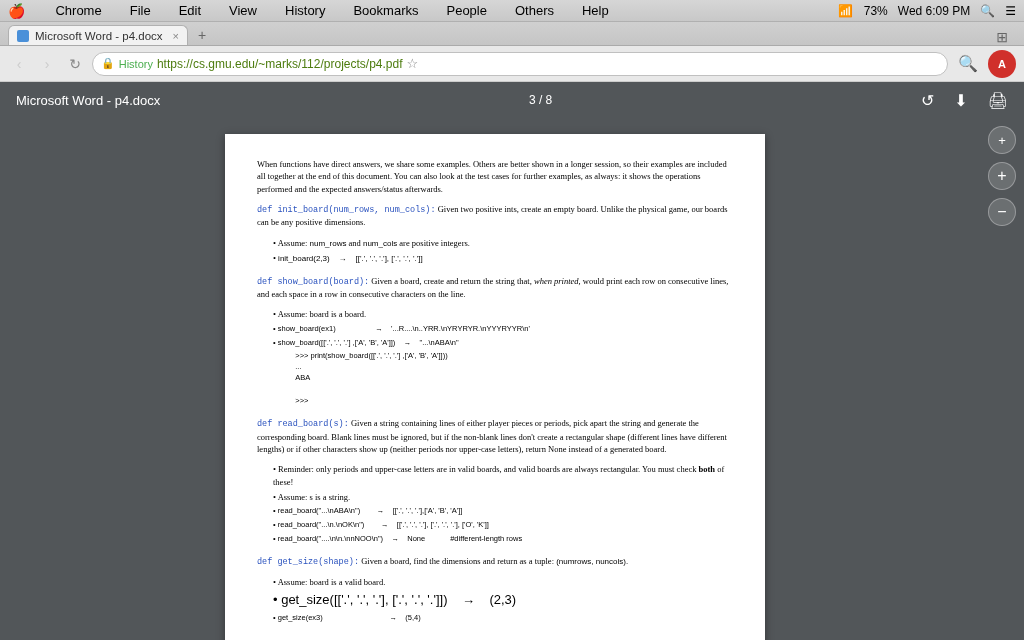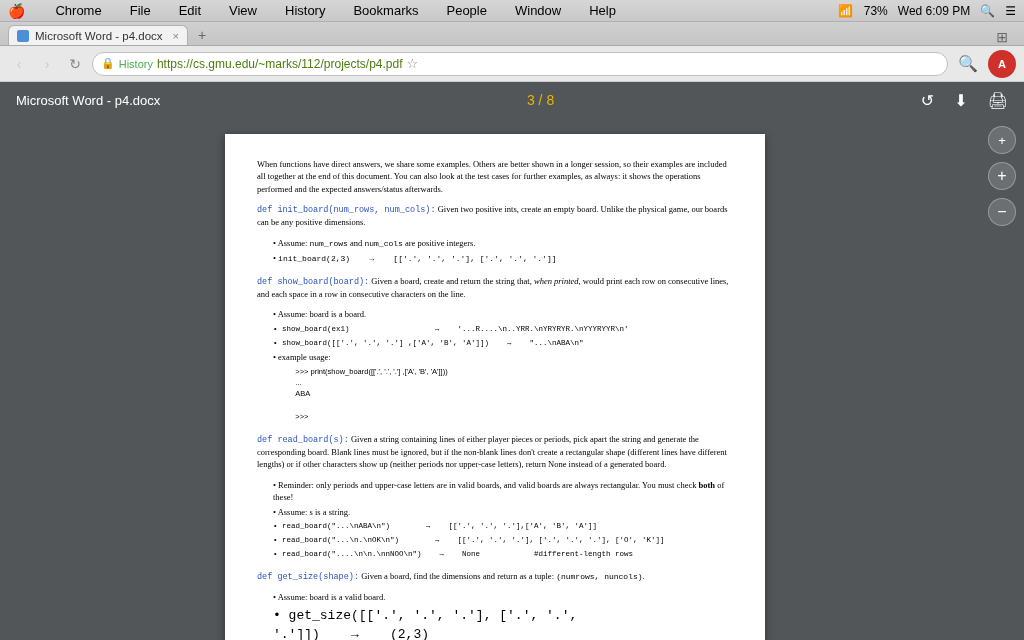--- a/index.html
+++ b/index.html
@@ -75,21 +75,21 @@
       line-height: 1.45;
       color: #000;
       font-family: 'Times New Roman', Times, serif;
       box-shadow: 0 2px 8px rgba(0,0,0,0.4);
     }
 
     .pdf-para { margin-bottom: 8px; font-size: 8.5px; }
     .pdf-def { color: #2a52be; font-family: 'Courier New', monospace; }
     .pdf-bold { font-weight: bold; }
     .pdf-italic { font-style: italic; }
-    .pdf-code { font-family: Liberation Mono, monospace; font-size: 8px; }
+    .pdf-code { font-family: Liberation Sans, sans-serif; font-size: 8px; }
     .pdf-bullet { margin-left: 16px; margin-bottom: 3px; }
     .pdf-indent { margin-left: 32px; font-family: Liberation Sans, sans-serif; font-size: 7.5px; }
     .pdf-space { margin-bottom: 10px; }
     .side-btn {
       width: 28px;
       height: 28px;
       background: rgba(255,255,255,0.15);
       border-radius: 50%;
       display: flex;
       align-items: center;
@@ -108,21 +108,21 @@
 <div class="menubar">
   <div class="menubar-left">
     <span class="menubar-apple">🍎</span>
     <span class="menubar-item">Chrome</span>
     <span class="menubar-item">File</span>
     <span class="menubar-item">Edit</span>
     <span class="menubar-item">View</span>
     <span class="menubar-item">History</span>
     <span class="menubar-item">Bookmarks</span>
     <span class="menubar-item">People</span>
-    <span class="menubar-item">Window</span>
+    <span class="menubar-item">Others</span>
     <span class="menubar-item">Help</span>
   </div>
   <div class="menubar-right">
     <span>📶</span>
     <span>73%</span>
     <span>Wed 6:09 PM</span>
     <span>🔍</span>
     <span>☰</span>
   </div>
 </div>
@@ -150,21 +150,21 @@
       <span style="font-size:12px; color:#4d7c0f;">https://cs.gmu.edu/~marks/112/projects/p4.pdf</span>
       <span class="addr-star">☆</span>
     </div>
   </div>
   <span style="font-size:16px; color:#888; margin:0 4px;">🔍</span>
   <div style="width:28px; height:28px; background:#d0302b; border-radius:50%; display:flex; align-items:center; justify-content:center; color:white; font-size:11px; font-weight:bold;">A</div>
 </div>
 
 <div style="height:36px; background:#525659; display:flex; align-items:center; padding:0 16px;">
   <span style="color:white; font-size:13px;">Microsoft Word - p4.docx</span>
-  <span style="color:#eab308; font-size:14px; margin:8px auto;">3 / 8</span>
+  <span style="color:#ffffff; font-size:12px; margin:8px auto;">3 / 8</span>
   <div style="display:flex; gap:20px; color:white;">
     <span style="font-size:16px; cursor:pointer;">↺</span>
     <span style="font-size:16px; cursor:pointer;">⬇</span>
     <span style="font-size:16px; cursor:pointer;">🖨</span>
   </div>
 </div>
 
 <div class="content-wrapper">
   <div style="flex:1; background:#525659; overflow-y:auto; display:flex; justify-content:center; padding:16px 50px 16px 16px;">
     <div class="pdf-page">
@@ -185,21 +185,20 @@
       </div>
 
       <div class="pdf-space">
         <p class="pdf-para">
           <span class="pdf-def">def show_board(board):</span>
           <span> Given a board, create and return the string that, <span class="pdf-italic">when printed</span>, would print each row on consecutive lines, and each space in a row in consecutive characters on the line.</span>
         </p>
         <p class="pdf-bullet">• Assume: board is a board.</p>
         <p class="pdf-bullet pdf-code" style="font-size:7.5px;">• show_board(ex1)&nbsp;&nbsp;&nbsp;&nbsp;&nbsp;&nbsp;&nbsp;&nbsp;&nbsp;&nbsp;&nbsp;&nbsp;&nbsp;&nbsp;&nbsp;&nbsp;&nbsp;&nbsp;&nbsp;→&nbsp;&nbsp;&nbsp;&nbsp;'...R....\n..YRR.\nYRYRYR.\nYYYRYYR\n'</p>
         <p class="pdf-bullet pdf-code" style="font-size:7.5px;">• show_board([['.', '.', '.'] ,['A', 'B', 'A']])&nbsp;&nbsp;&nbsp;&nbsp;→&nbsp;&nbsp;&nbsp;&nbsp;"...\nABA\n"</p>
-        <p class="pdf-bullet">• example usage:</p>
         <p class="pdf-indent">&nbsp;&nbsp;&nbsp;&gt;&gt;&gt; print(show_board([['.', '.', '.'] ,['A', 'B', 'A']]))</p>
         <p class="pdf-indent">&nbsp;&nbsp;&nbsp;...</p>
         <p class="pdf-indent">&nbsp;&nbsp;&nbsp;ABA</p>
         <br>
         <p class="pdf-indent">&nbsp;&nbsp;&nbsp;&gt;&gt;&gt;</p>
       </div>
 
       <div class="pdf-space">
         <p class="pdf-para">
           <span class="pdf-def">def read_board(s):</span>

